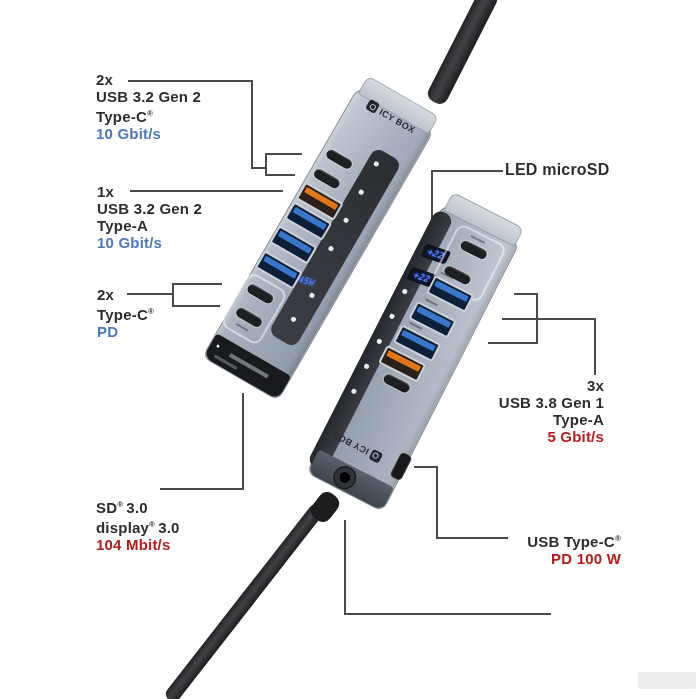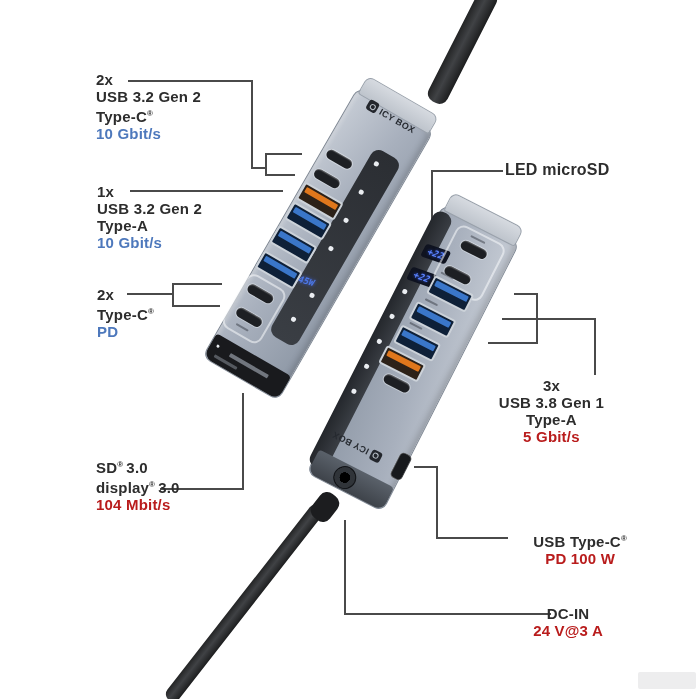--- a/index.html
+++ b/index.html
@@ -3,21 +3,21 @@
 <meta charset="utf-8">
 <style>
   html,body{margin:0;padding:0;background:#fff}
   .canvas{position:relative;width:699px;height:699px;background:#fff;overflow:hidden;
           font-family:"Liberation Sans",sans-serif}
   
   .lbl{position:absolute;z-index:3;font-weight:700;font-size:15px;line-height:17px;
        color:#2d2d2d;letter-spacing:.2px}
   .lbl .spd{}
   .blue{color:#4d78bc}.purple{color:#b91c1c}
-  .ralign{text-align:center}
+  .ralign{text-align:right}
   sup.reg{font-size:8px;vertical-align:6px}
   .regafter{margin-left:3px}
   
   .ln{position:absolute;background:#4a4a4a;z-index:1}
   
   .cable{position:absolute;z-index:1;border-radius:9px;
          background:linear-gradient(90deg,#232425,#404245 45%,#1d1e1f)}
   
   .dev{position:absolute;z-index:2;border-radius:9px;border:1px solid #7e8793;
        box-shadow:inset -3px 0 6px rgba(0,0,0,.18), inset 2px 2px 4px rgba(255,255,255,.35)}
@@ -211,41 +211,37 @@
     <div><span>Type-A</span></div>
     <div class="spd blue">10 Gbit/s</div>
   </div>
 
   <div class="lbl" style="left:97px;top:286px">
     <div>2x</div>
     <div><span>Type-C</span><sup class="reg">®</sup></div>
     <div class="spd blue">PD</div>
   </div>
 
-  <div class="lbl" style="left:96px;top:456px">
+  <div class="lbl" style="left:96px;top:496px">
     <div><span>SD</span><sup class="reg">®</sup><span class="regafter">3.0</span></div>
     <div><span>display</span><sup class="reg">®</sup><span class="regafter">3.0</span></div>
     <div class="spd purple">104 Mbit/s</div>
   </div>
 
   <div class="lbl" style="left:505px;top:161px;font-size:16px">
     <div>LED microSD</div>
   </div>
 
   <div class="lbl ralign" style="right:95px;top:377px">
     <div>3x</div>
     <div><span>USB 3.8 Gen 1</span></div>
     <div><span>Type-A</span></div>
     <div class="spd purple">5 Gbit/s</div>
   </div>
 
-  <div class="lbl ralign" style="right:72px;top:530px">
+  <div class="lbl ralign" style="right:78px;top:530px">
     <div><span>USB Type-C</span><sup class="reg">®</sup></div>
     <div class="spd purple">PD 100 W</div>
   </div>
 
-  <div class="lbl ralign" style="right:96px;top:605px">
-    <div>DC-IN</div>
-    <div class="spd purple">24 V@3 A</div>
-  </div>
 
   <div class="watermark"></div>
 </div>
 
 </body></html>

